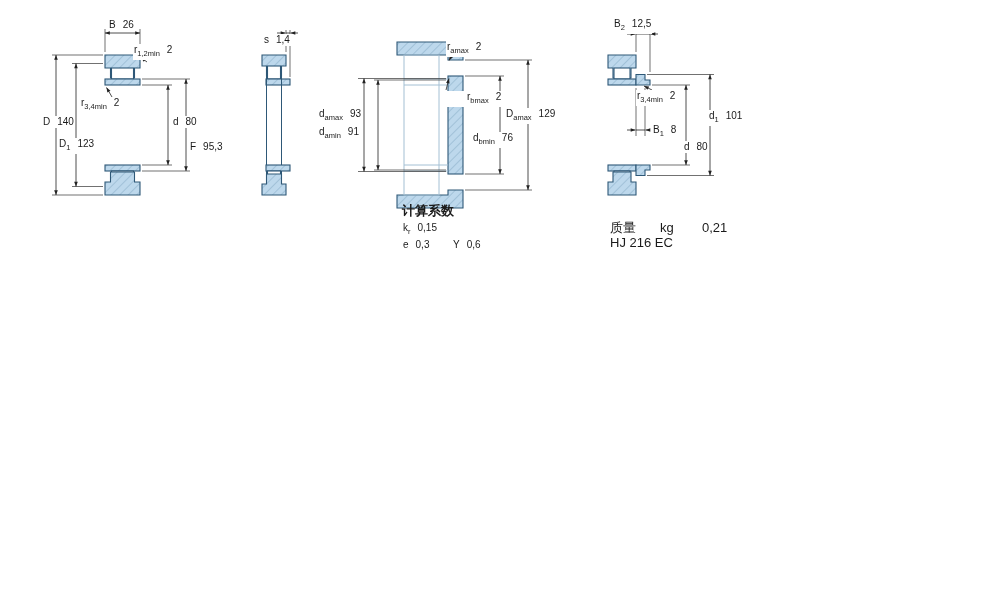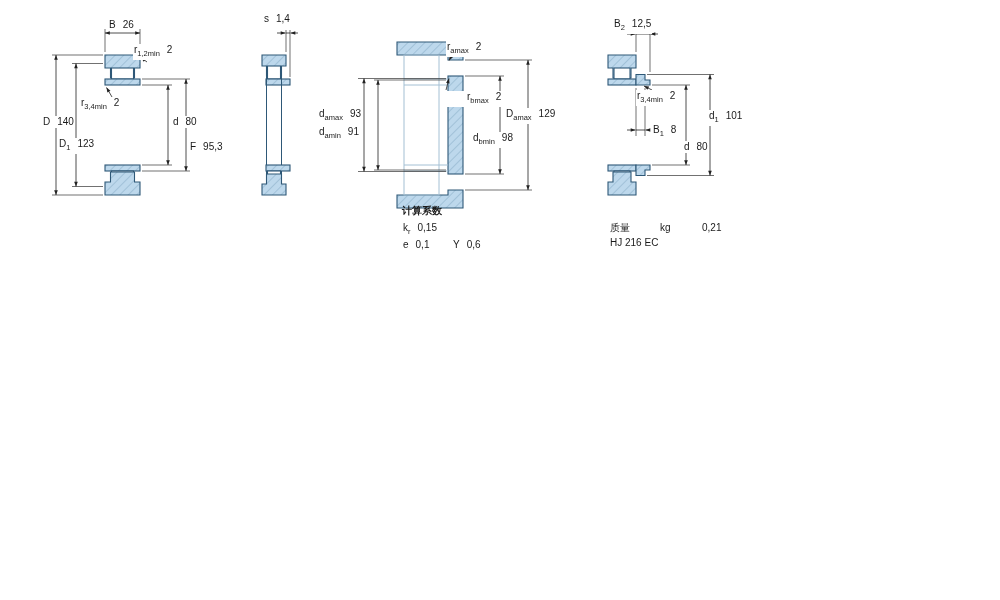--- a/index.html
+++ b/index.html
@@ -9,21 +9,21 @@
   .part   { fill:url(#hatch); stroke:#2e5877; stroke-width:1.1; }
   .roller { fill:#ffffff; stroke:#2e5877; stroke-width:1.1; }
   .sil    { stroke:#2e5877; stroke-width:1; fill:none; }
   .ghost  { stroke:#a4c0d4; stroke-width:1; fill:none; }
   .dim    { stroke:#222222; stroke-width:0.8; fill:none; }
   .ext    { stroke:#333333; stroke-width:0.7; fill:none; }
   .lbl { position:absolute; font-size:10px; color:#1a1a1a; white-space:nowrap;
          background:#ffffff; padding:0 1px; line-height:12px; }
   .lbl sub { font-size:7.5px; }
   .lbl .v  { margin-left:7px; }
-  .txt { position:absolute; font-size:10px; color:#1a1a1a; white-space:nowrap; line-height:12px; }
+  .txt { position:absolute; font-size:13px; color:#1a1a1a; white-space:nowrap; line-height:12px; }
   .bold { font-weight:bold; }
 </style>
 </head>
 <body>
 
 <div class="canvas">
 
   <svg class="draw" width="1000" height="600" viewBox="0 0 1000 600">
     <defs>
       <marker id="ar" viewBox="0 0 10 10" refX="10" refY="5" markerWidth="8" markerHeight="6" orient="auto-start-reverse">
@@ -146,49 +146,49 @@
   <div class="lbl" style="left:80px; top:97px;">
     <span>r</span><sub>3,4min</sub><span class="v">2</span>
   </div>
   <div class="lbl" style="left:172px; top:116px;">
     <span>d</span><span class="v">80</span>
   </div>
   <div class="lbl" style="left:189px; top:141px;">
     <span>F</span><span class="v">95,3</span>
   </div>
 
-  <div class="lbl" style="left:263px; top:13px;">
+  <div class="lbl" style="left:263px; top:34px;">
     <span>s</span><span class="v">1,4</span>
   </div>
 
   <div class="lbl" style="left:446px; top:41px;">
     <span>r</span><sub>amax</sub><span class="v">2</span>
   </div>
   <div class="lbl" style="left:440px; top:91px;padding-left:27px;">
     <span>r</span><sub>bmax</sub><span class="v">2</span>
   </div>
   <div class="lbl" style="left:318px; top:108px;">
     <span>d</span><sub>amax</sub><span class="v">93</span>
   </div>
   <div class="lbl" style="left:318px; top:126px;">
     <span>d</span><sub>amin</sub><span class="v">91</span>
   </div>
   <div class="lbl" style="left:472px; top:132px;">
-    <span>d</span><sub>bmin</sub><span class="v">98</span>
+    <span>d</span><sub>bmin</sub><span class="v">76</span>
   </div>
   <div class="lbl" style="left:505px; top:108px;">
     <span>D</span><sub>amax</sub><span class="v">129</span>
   </div>
 
   <div class="txt bold" style="left:402px; top:205px;">计算系数</div>
   <div class="lbl" style="left:402px; top:222px; background:transparent;">
     <span>k</span><sub>r</sub><span class="v">0,15</span>
   </div>
   <div class="lbl" style="left:402px; top:239px; background:transparent;">
-    <span>e</span><span class="v">0,1</span>
+    <span>e</span><span class="v">0,3</span>
   </div>
   <div class="lbl" style="left:452px; top:239px; background:transparent;">
     <span>Y</span><span class="v">0,6</span>
   </div>
 
   <div class="lbl" style="left:613px; top:18px;">
     <span>B</span><sub>2</sub><span class="v">12,5</span>
   </div>
   <div class="lbl" style="left:636px; top:90px;">
     <span>r</span><sub>3,4min</sub><span class="v">2</span>

